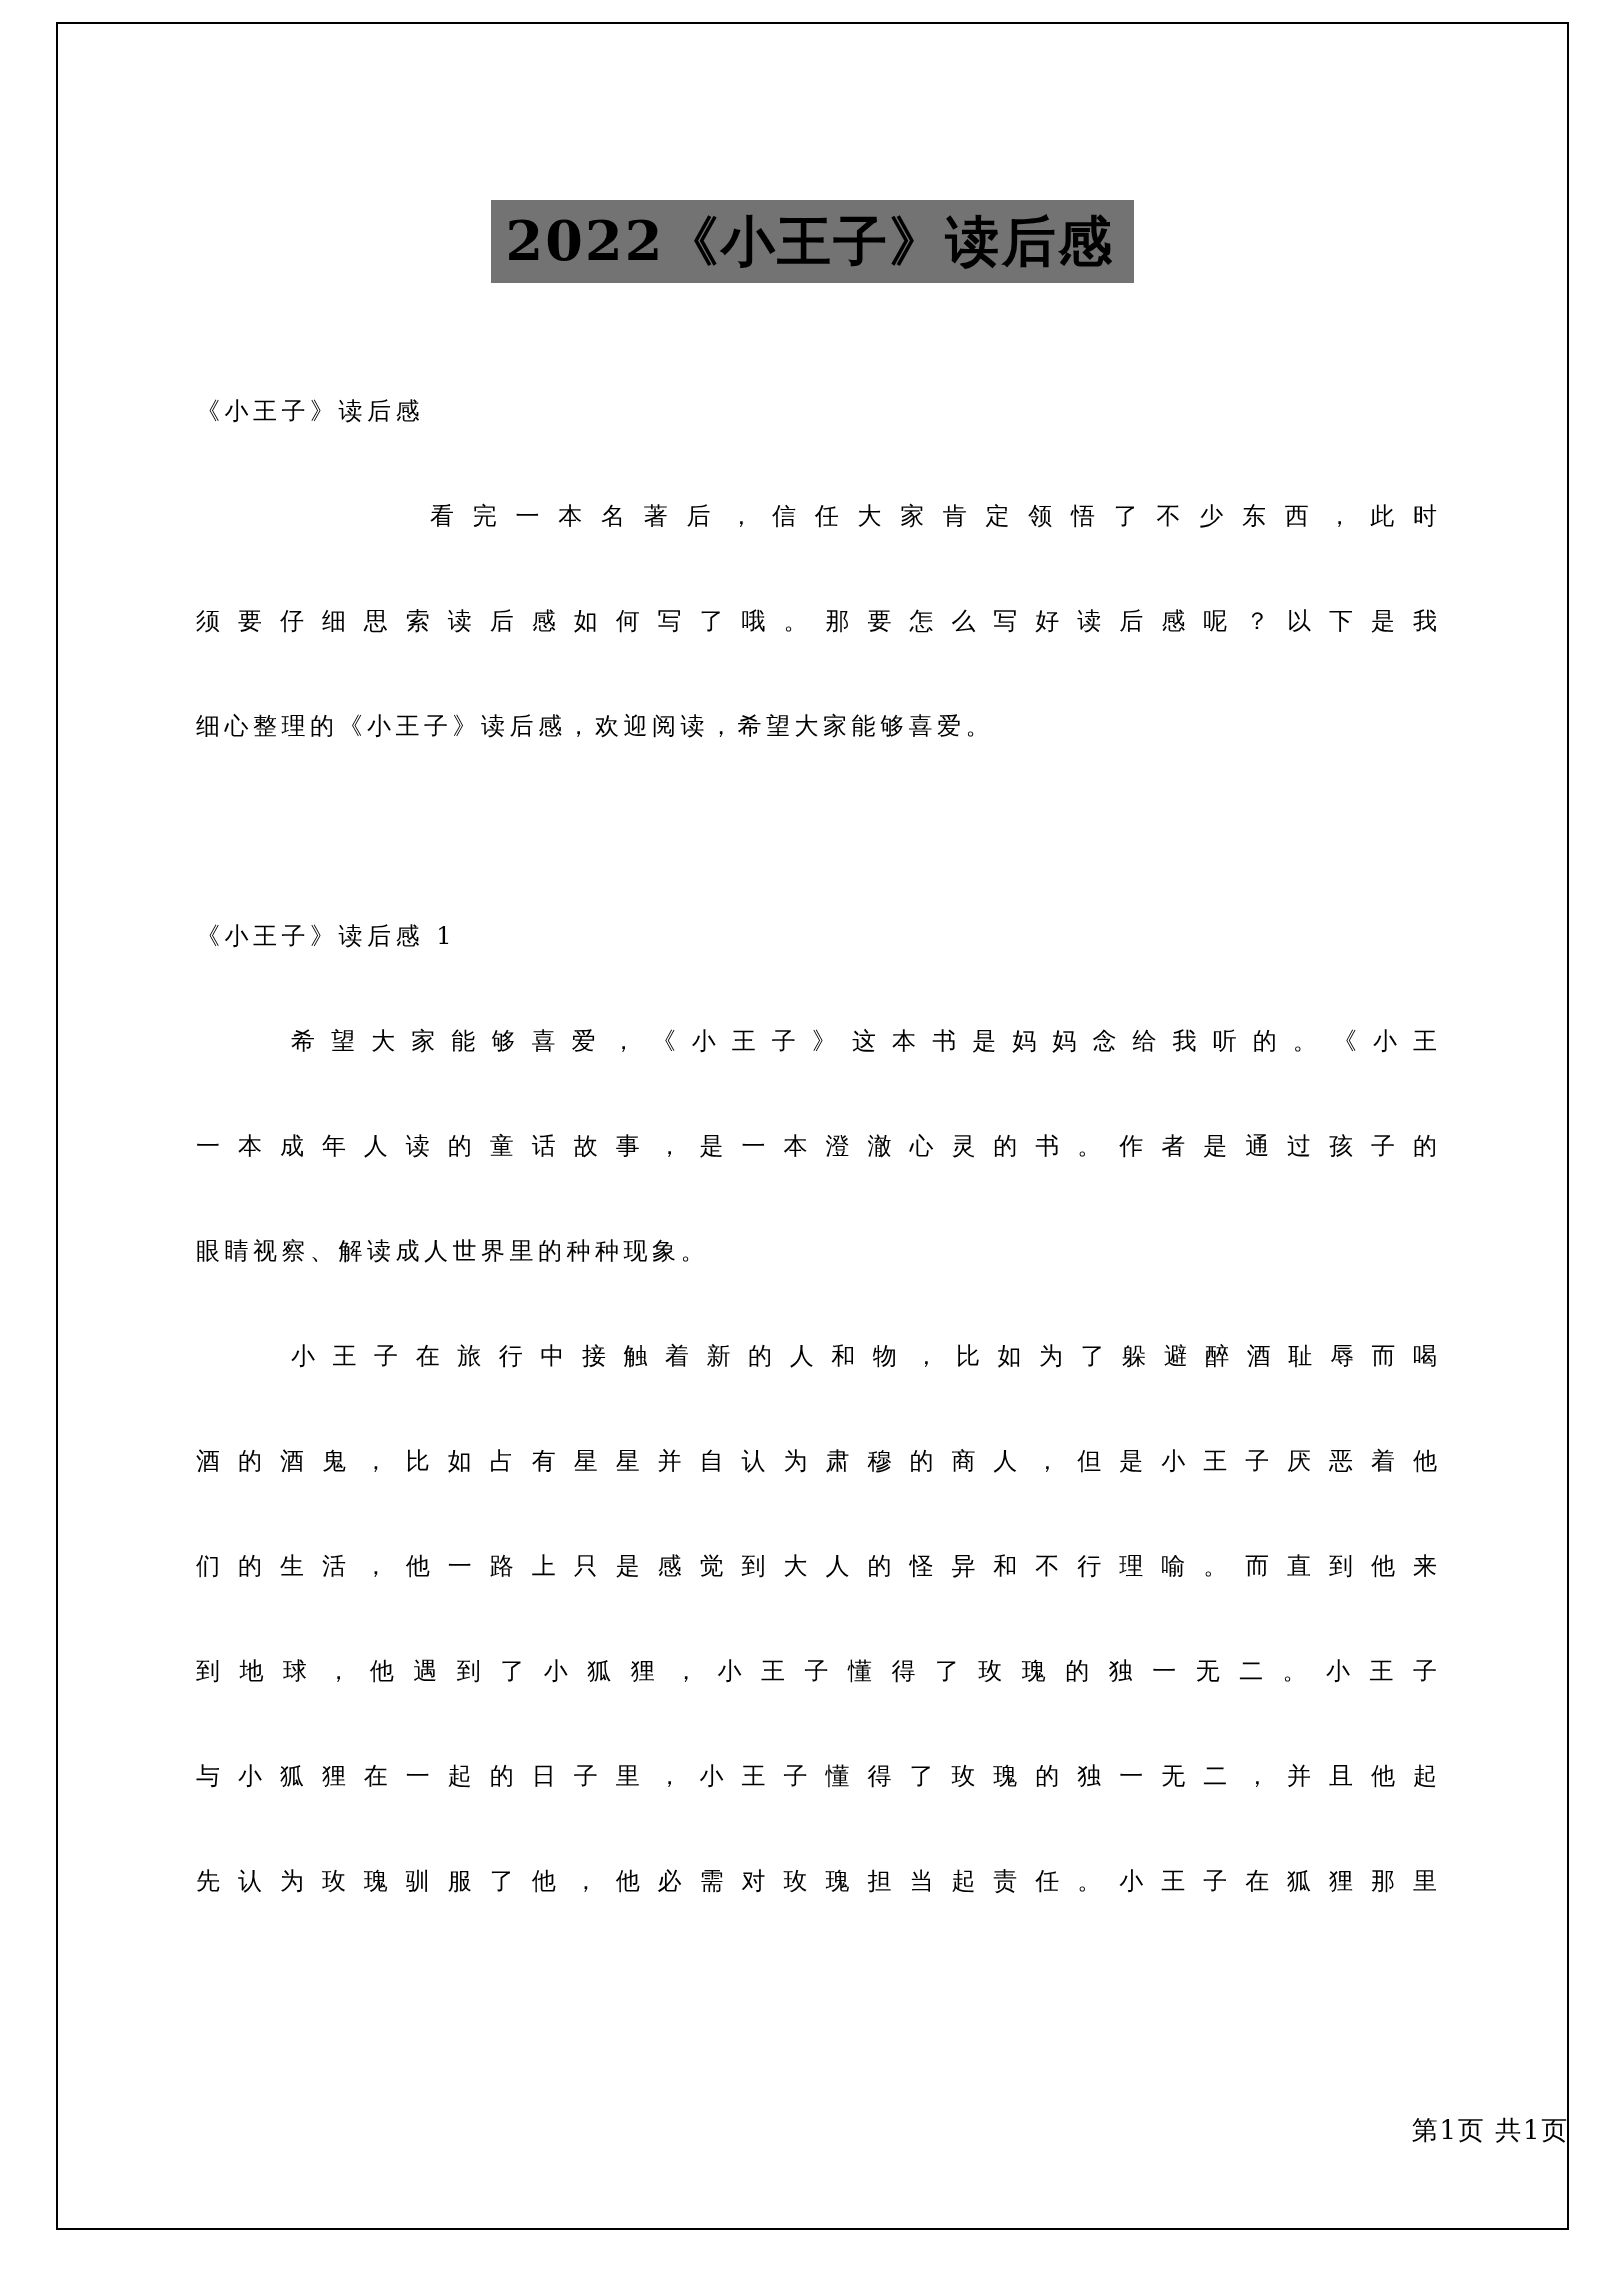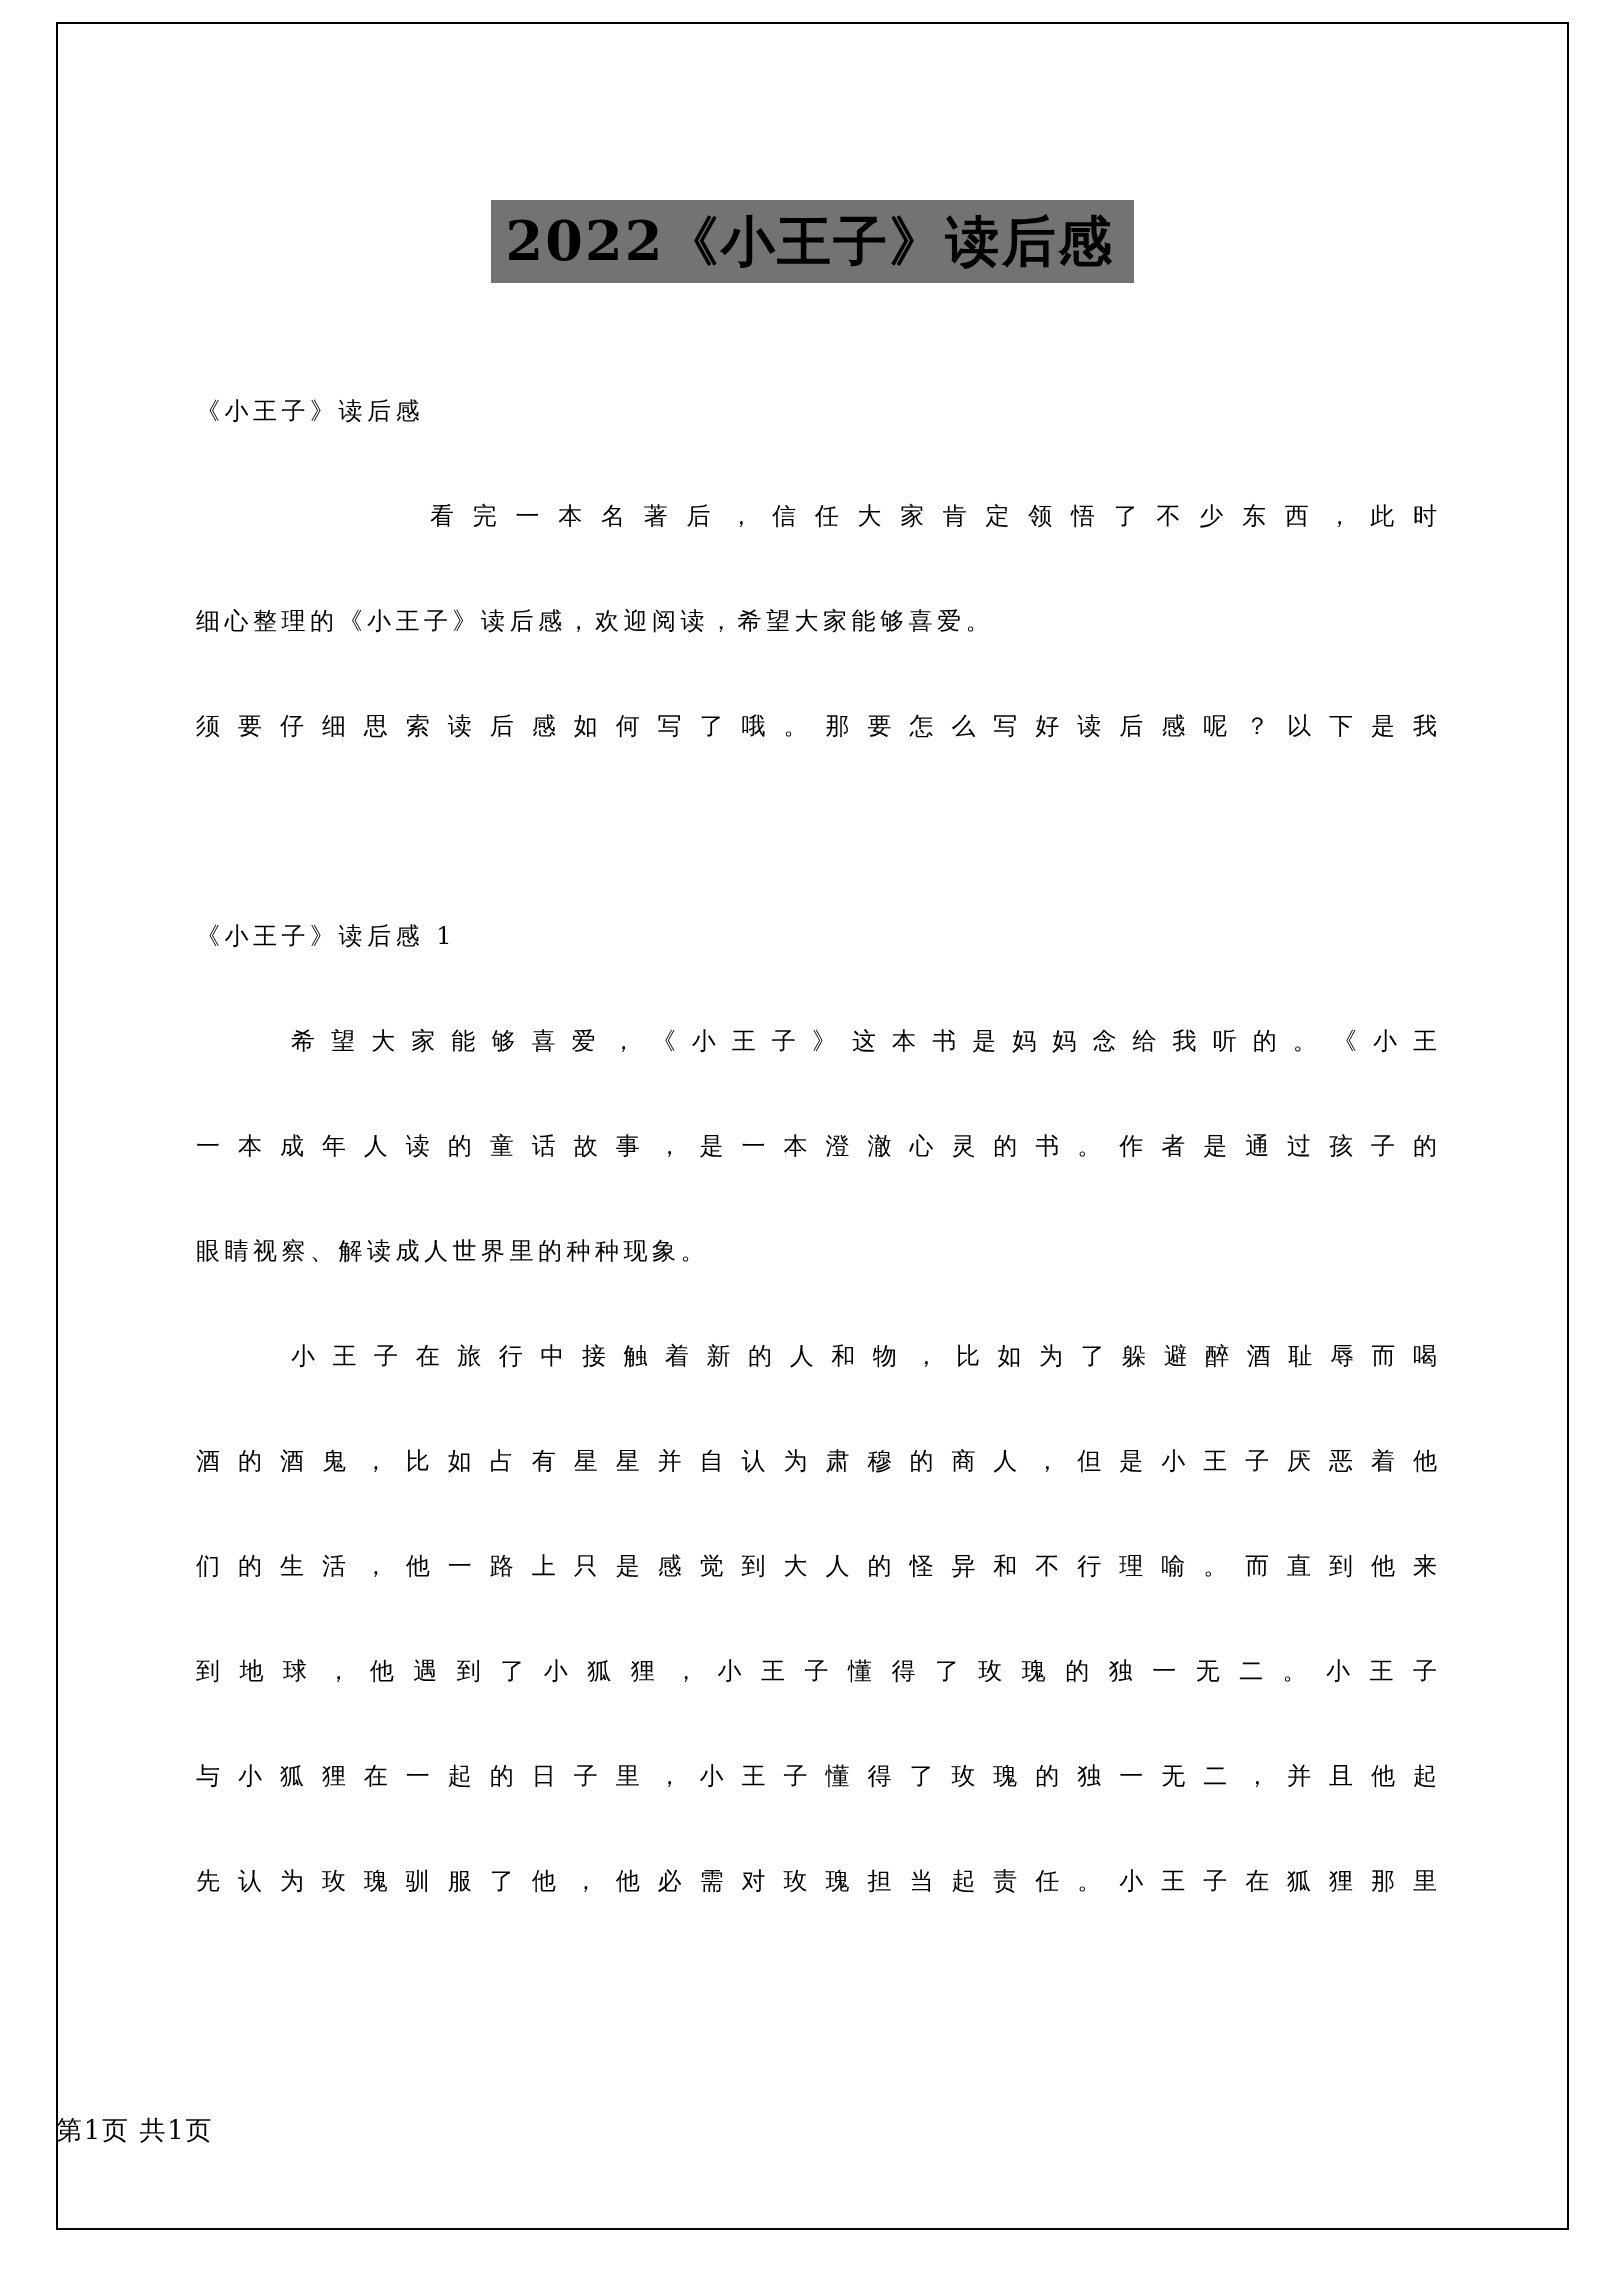--- a/index.html
+++ b/index.html
@@ -63,40 +63,40 @@
     letter-spacing: 4.5px;
   }
   .line.indent-first { padding-left: 234px; }
   .line.indent-para  { padding-left: 95px; }
   .line.blank { height: 105px; }
   .footer {
     position: absolute;
     left: 56px;
     top: 2113px;
     width: 1513px;
-    text-align: left;
+    text-align: right;
     font-size: 26px;
     line-height: 34px;
     letter-spacing: 1.7px;
   }
 </style>
 </head>
 <body>
 
 <div class="page-frame"></div>
 
 <div class="title-row">
   <span class="title-highlight">2022《小王子》读后感</span>
 </div>
 
 <div class="content">
   <div class="line short">《小王子》读后感</div>
   <div class="line full indent-first">看完一本名著后，信任大家肯定领悟了不少东西，此时</div>
+  <div class="line full">须要仔细思索读后感如何写了哦。那要怎么写好读后感呢？以下是我</div>
   <div class="line short">细心整理的《小王子》读后感，欢迎阅读，希望大家能够喜爱。</div>
-  <div class="line full">须要仔细思索读后感如何写了哦。那要怎么写好读后感呢？以下是我</div>
   <div class="line blank"></div>
   <div class="line short">《小王子》读后感 1</div>
   <div class="line full indent-para">希望大家能够喜爱，《小王子》这本书是妈妈念给我听的。《小王</div>
   <div class="line full">一本成年人读的童话故事，是一本澄澈心灵的书。作者是通过孩子的</div>
   <div class="line short">眼睛视察、解读成人世界里的种种现象。</div>
   <div class="line full indent-para">小王子在旅行中接触着新的人和物，比如为了躲避醉酒耻辱而喝</div>
   <div class="line full">酒的酒鬼，比如占有星星并自认为肃穆的商人，但是小王子厌恶着他</div>
   <div class="line full">们的生活，他一路上只是感觉到大人的怪异和不行理喻。而直到他来</div>
   <div class="line full">到地球，他遇到了小狐狸，小王子懂得了玫瑰的独一无二。小王子</div>
   <div class="line full">与小狐狸在一起的日子里，小王子懂得了玫瑰的独一无二，并且他起</div>

